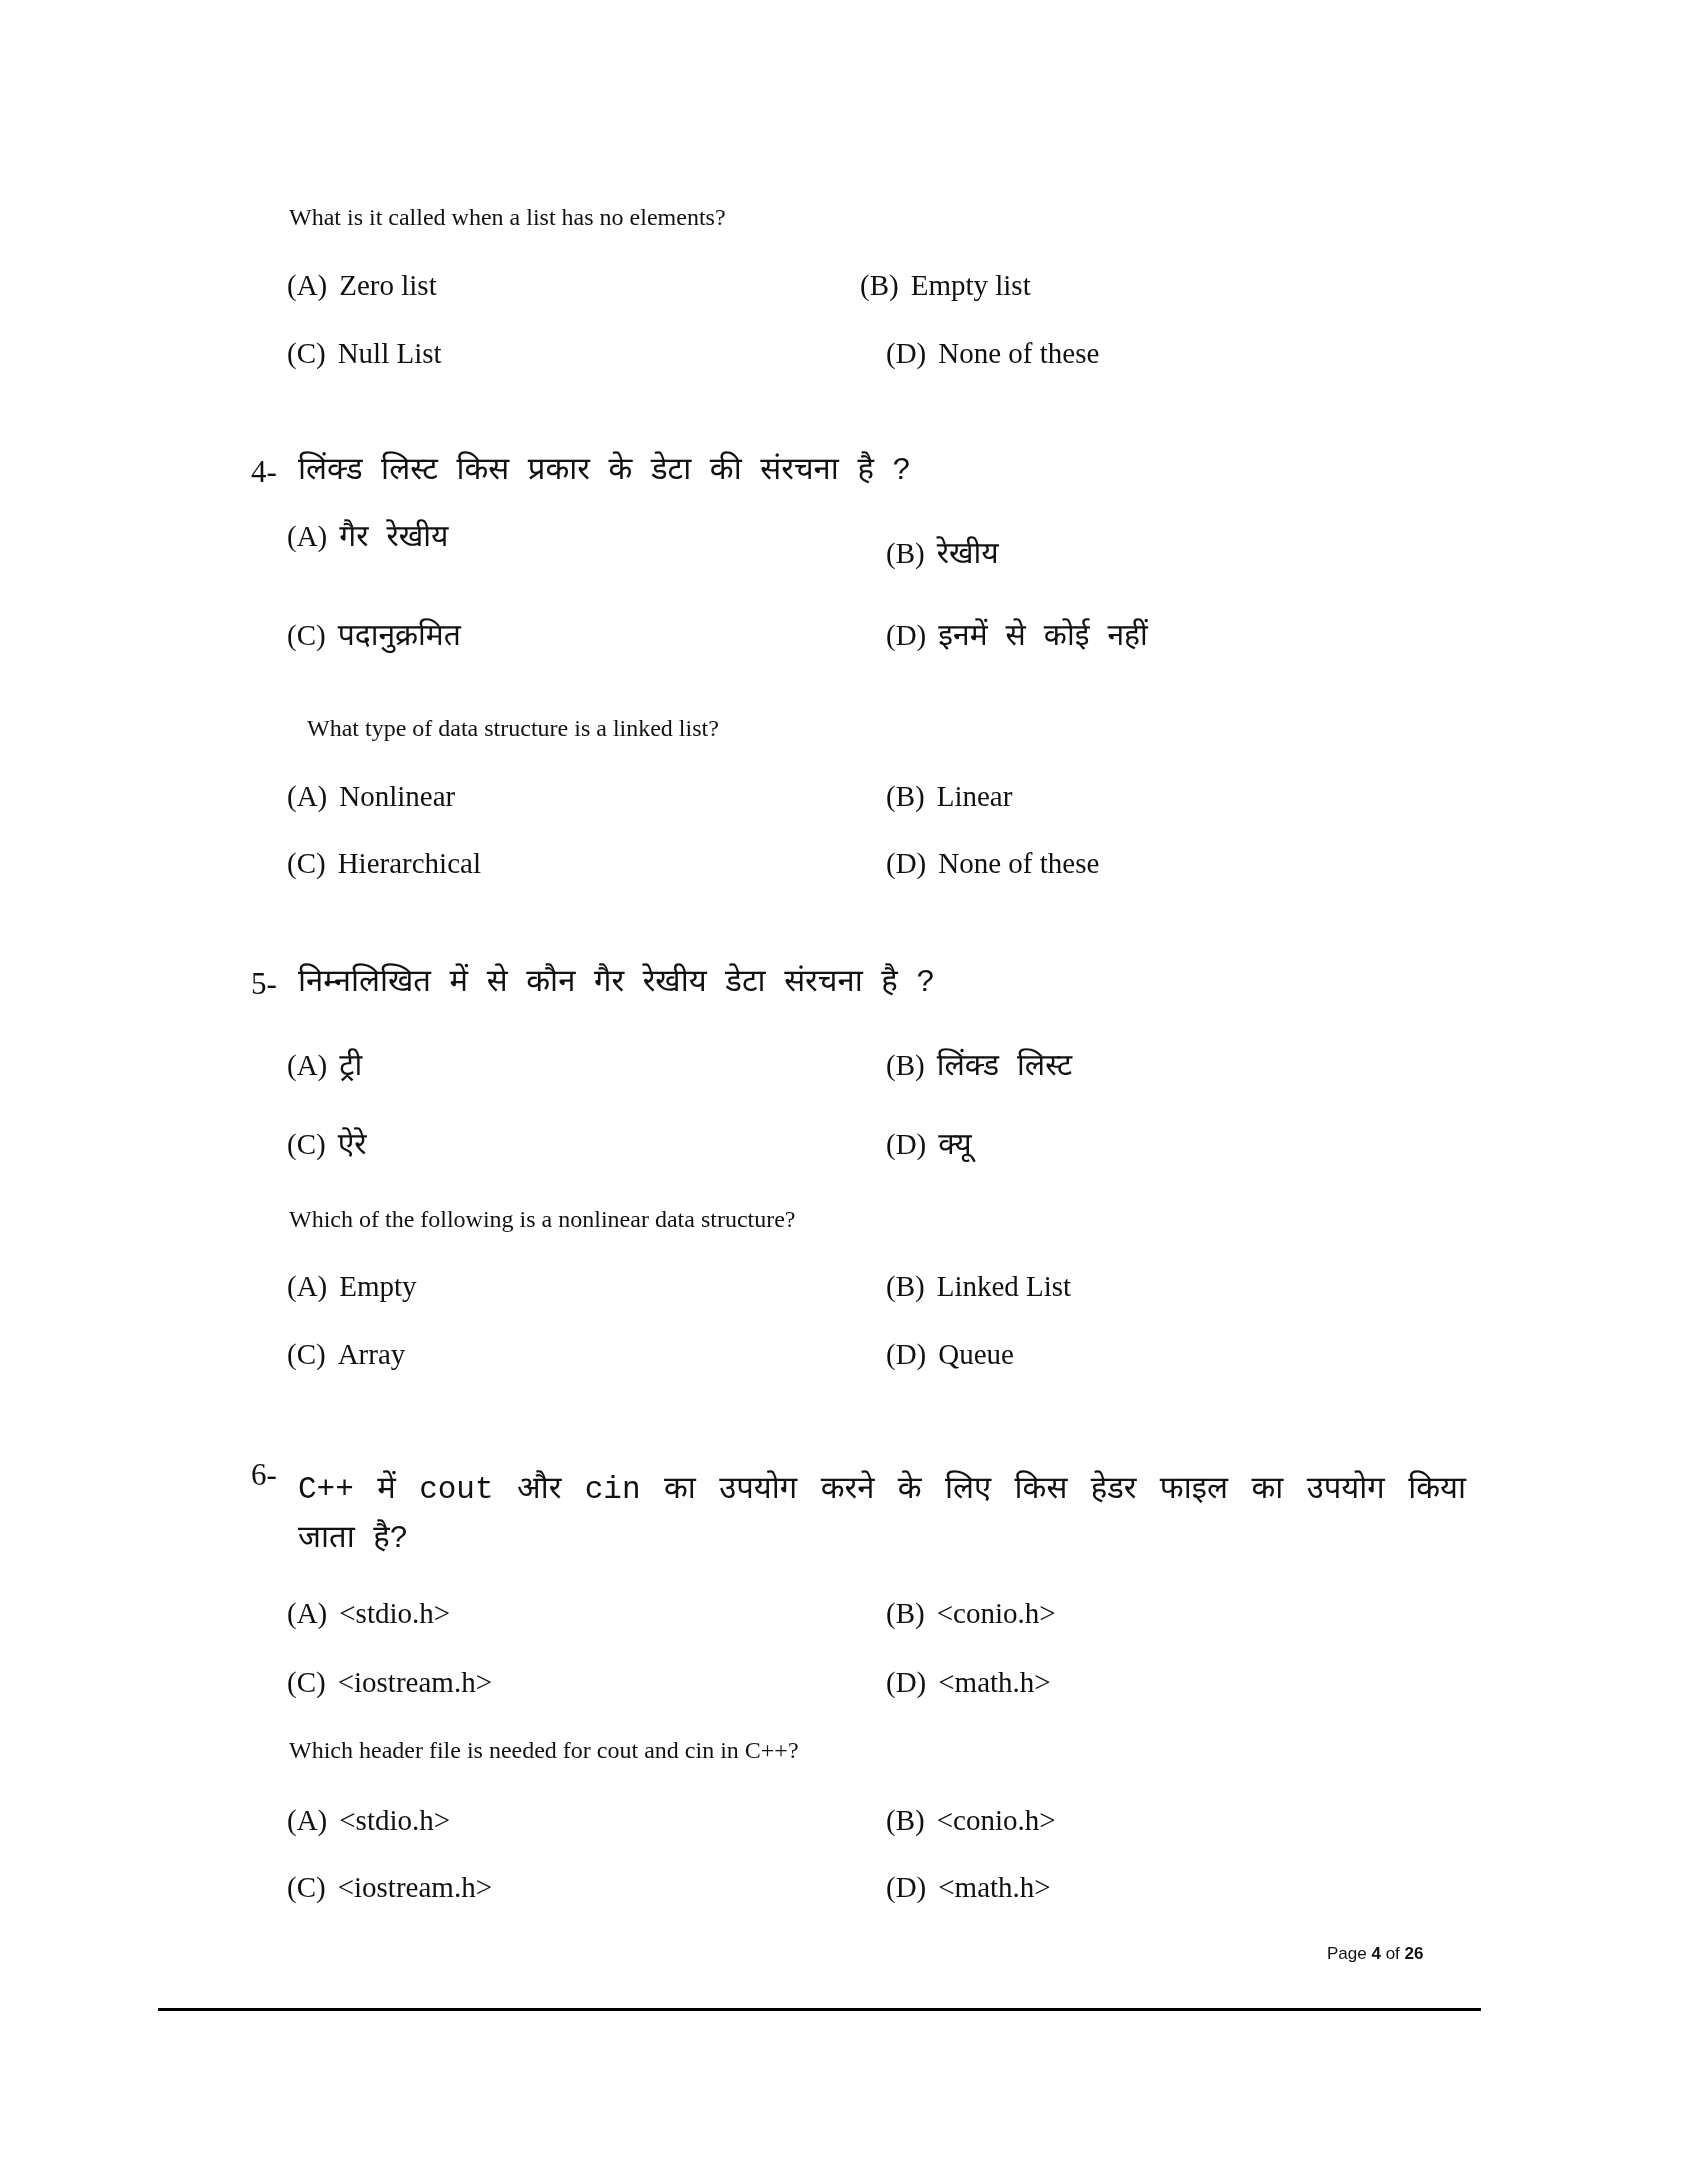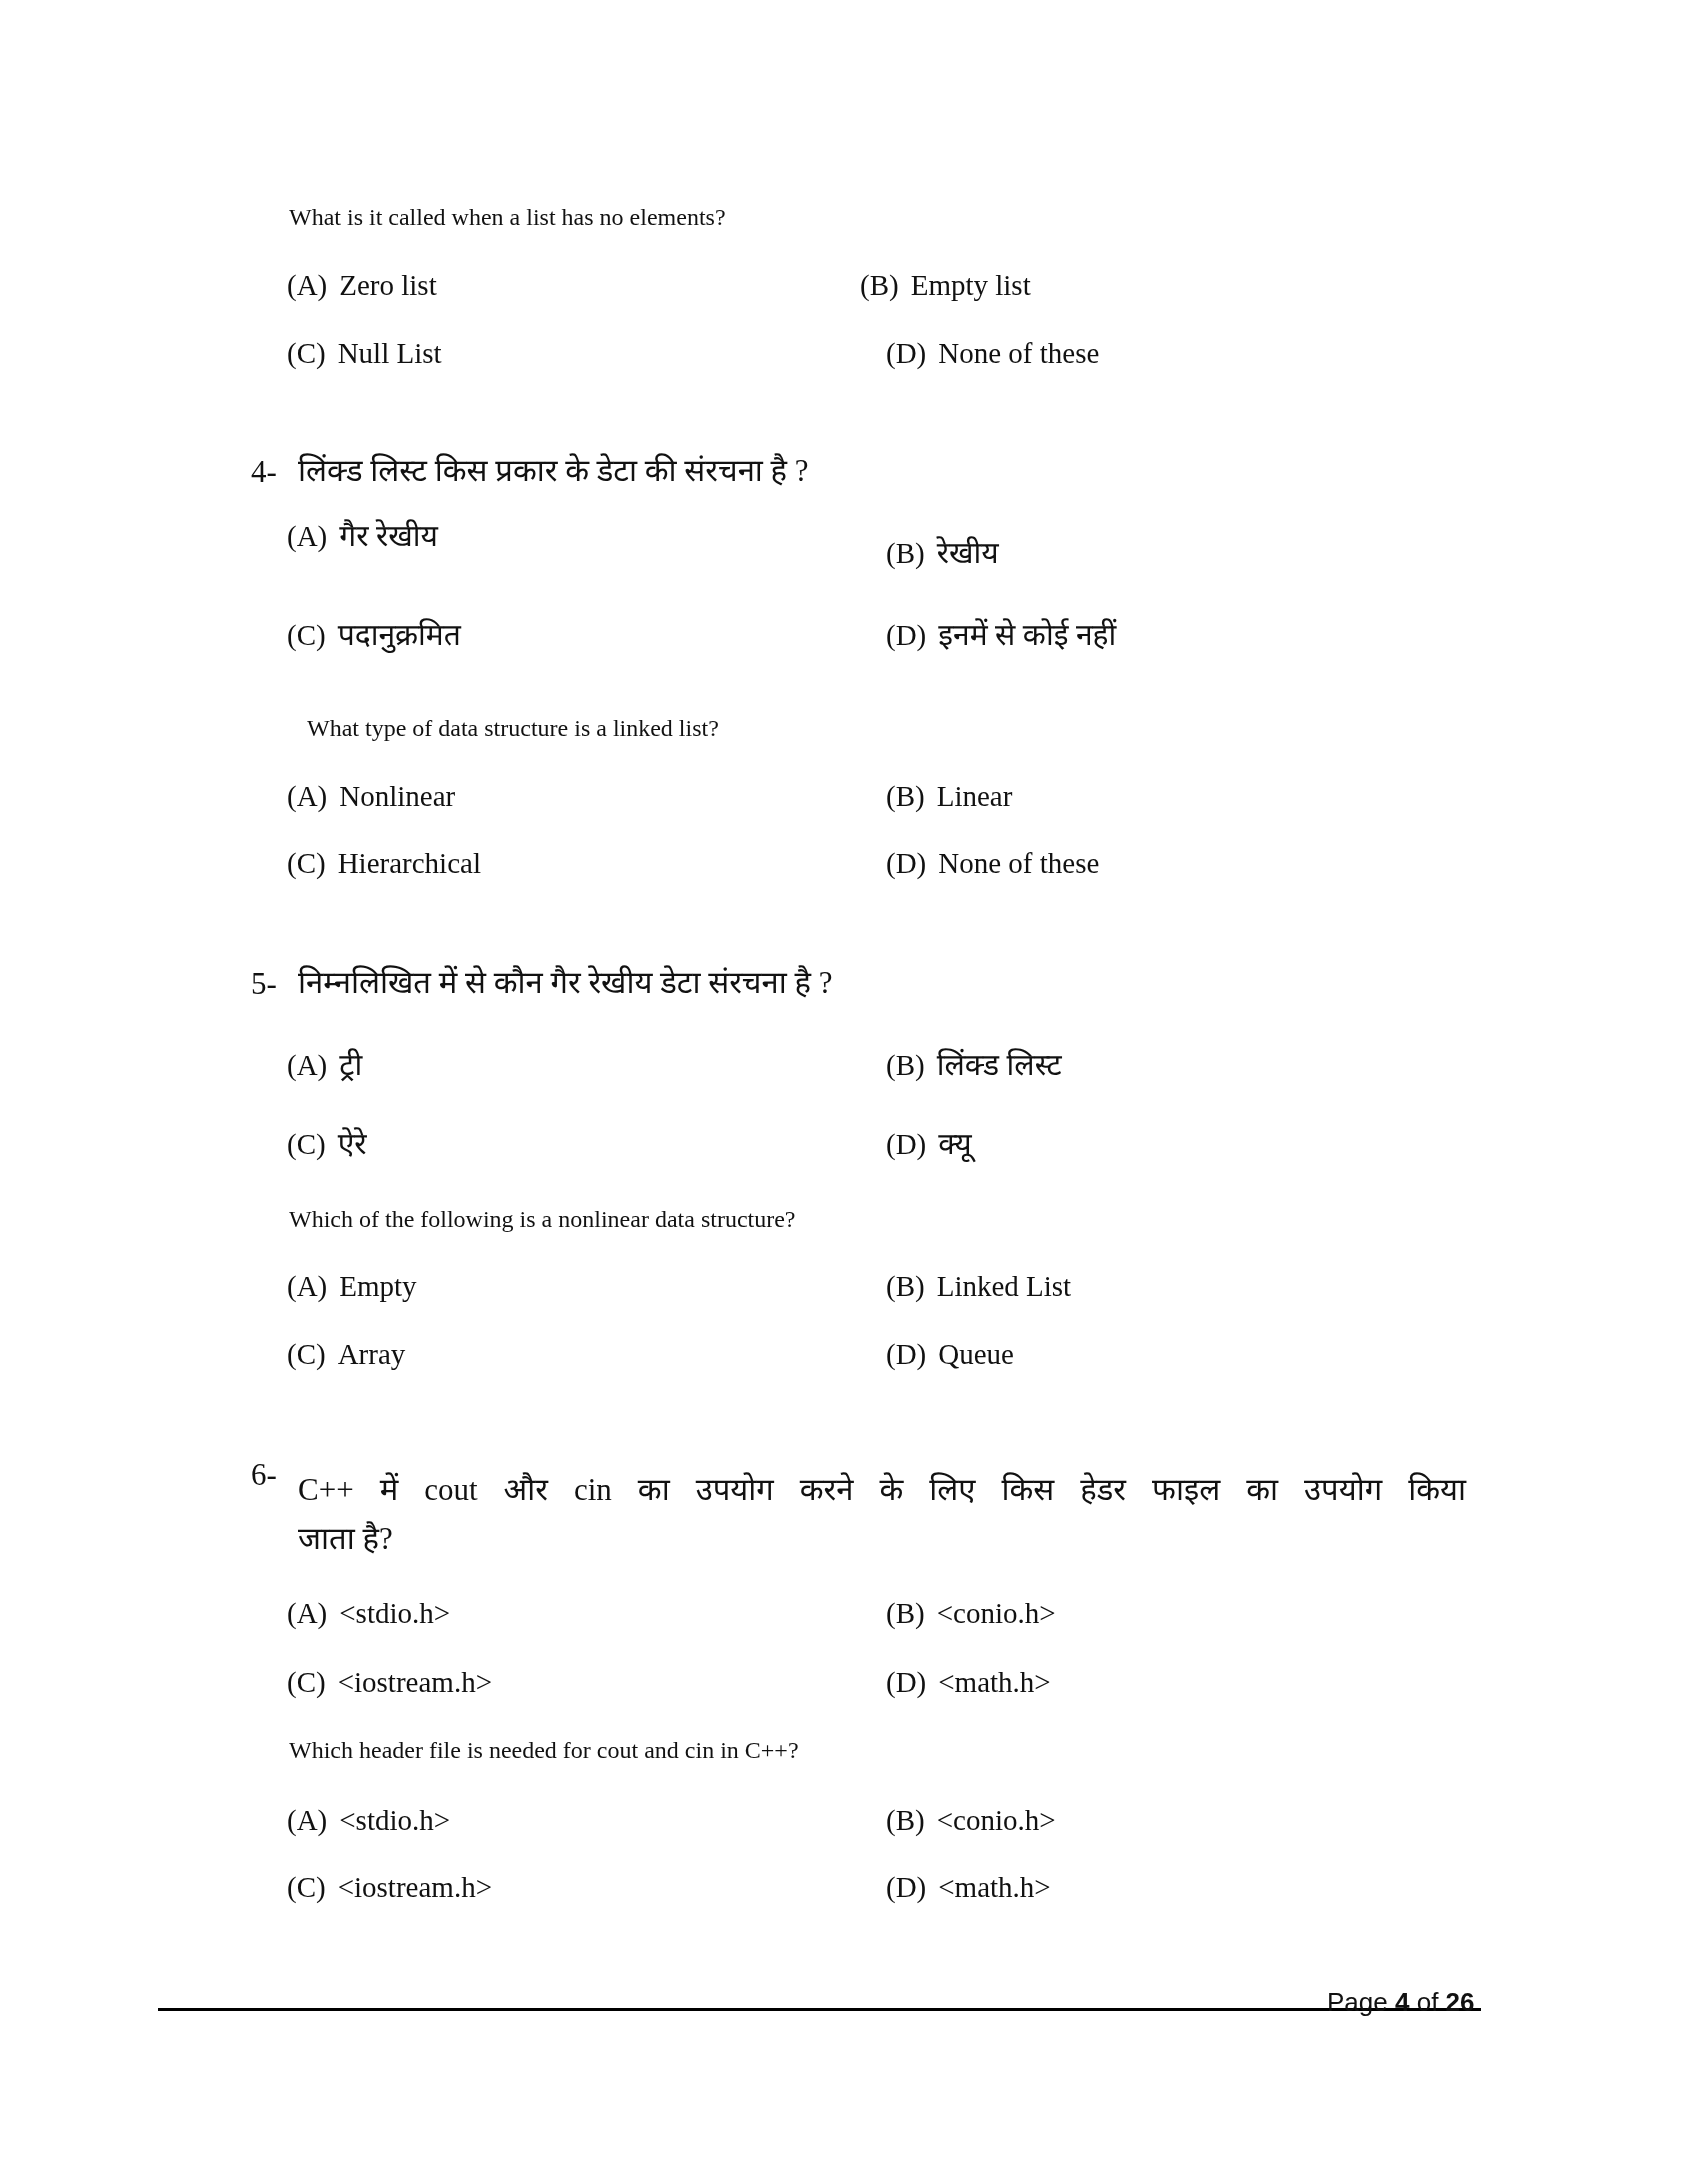--- a/index.html
+++ b/index.html
@@ -1,25 +1,25 @@
 <!DOCTYPE html>
 <html><head>
 <meta charset="utf-8">
 <style>
   html,body{margin:0;padding:0;background:#fff;}
   body{width:1683px;height:2178px;position:relative;overflow:hidden;
        font-family:"Liberation Serif","DejaVu Serif",serif;color:#111;}
   .line{position:absolute;white-space:nowrap;font-size:24px;line-height:1;transform:translateY(-50%);}
-  .hi{font-family:Liberation Serif, serif;font-size:31px;}
+  .hi{font-family:Liberation Mono, monospace;font-size:31px;}
   .num{position:absolute;font-size:31px;transform:translateY(-50%);font-family:"Liberation Serif",serif;}
   .opt{position:absolute;white-space:nowrap;font-size:29px;transform:translateY(-50%);}
   .opt .lbl{display:inline-block;margin-right:12px;}
   .opt .hi{font-size:30px;}
   .hr{position:absolute;left:158px;top:2008px;width:1323px;height:3px;background:#000;}
-  .footer{position:absolute;left:1327px;top:1987px;font-family:"Liberation Sans",sans-serif;font-size:26px;}
+  .footer{position:absolute;left:1327px;top:1944px;font-family:"Liberation Sans",sans-serif;font-size:17px;}
   .footer b{font-weight:bold;}
   .just{text-align:justify;text-align-last:justify;width:1168px;margin-top:16px;}
 </style>
 </head>
 <body>
 
 <div class="line" style="left:289px;top:217px">What is it called when a list has no elements?</div>
 <div class="opt" style="left:287px;top:285px"><span class="lbl">(A)</span><span>Zero list</span></div>
 <div class="opt" style="left:860px;top:285px"><span class="lbl">(B)</span><span>Empty list</span></div>
 <div class="opt" style="left:287px;top:353px"><span class="lbl">(C)</span><span>Null List</span></div>

